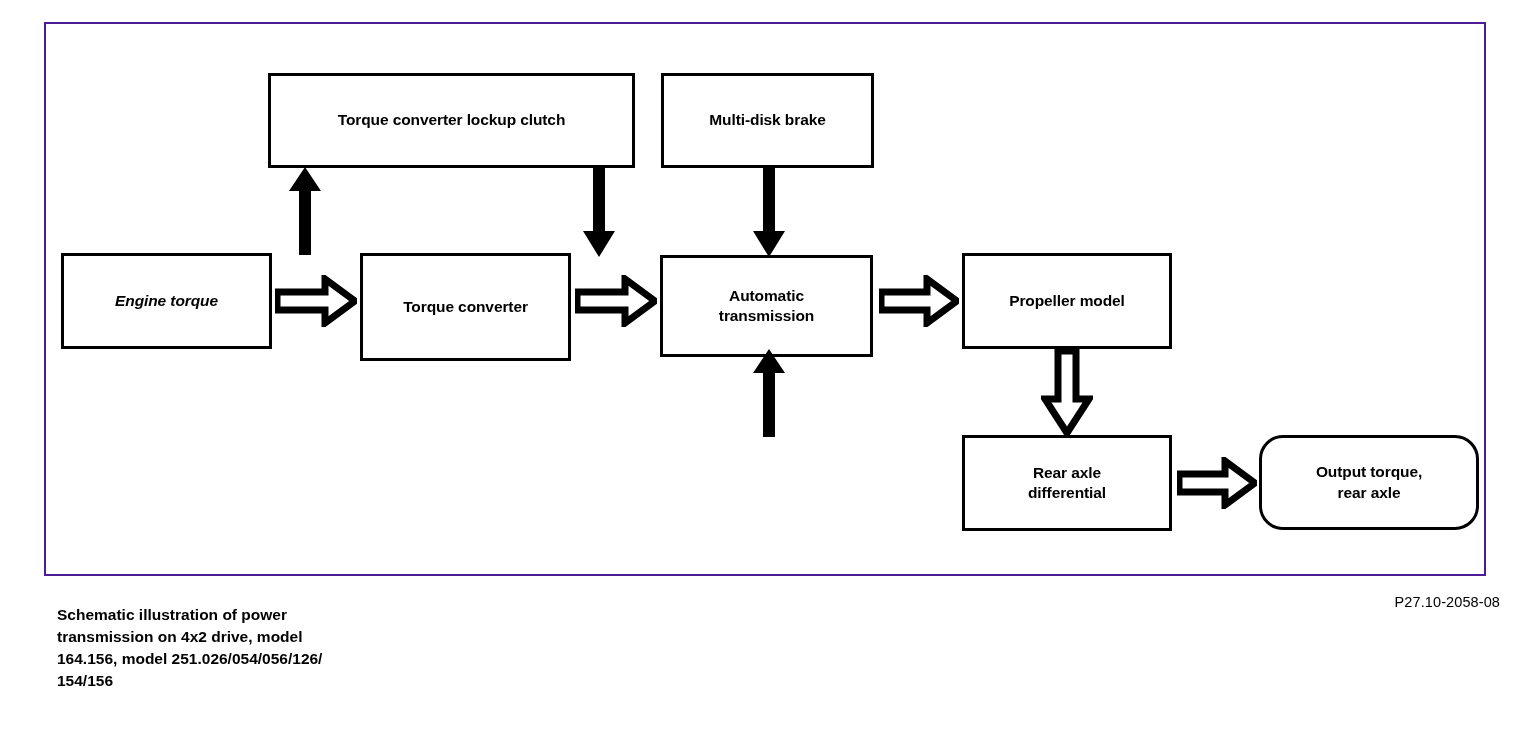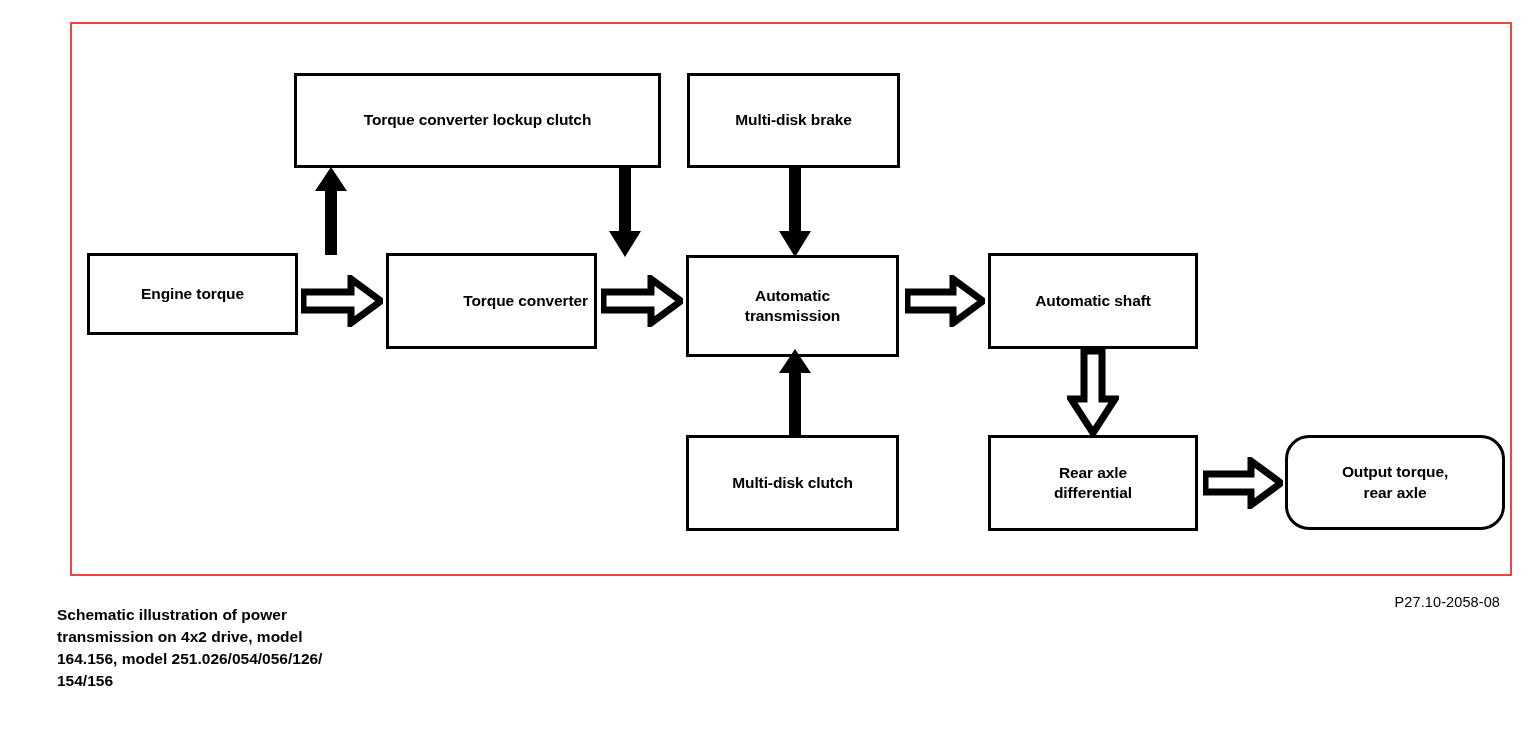--- a/index.html
+++ b/index.html
@@ -16,25 +16,25 @@
     position: relative;
     width: 1536px;
     height: 734px;
     background: #ffffff;
     overflow: hidden;
   }
 
   
   #diagram-frame {
     position: absolute;
-    left: 70px;
+    left: 44px;
     top: 22px;
     width: 1442px;
     height: 554px;
-    border: 2px solid #ef4444;
+    border: 2px solid #4c1d95;
     box-sizing: border-box;
     background: #ffffff;
   }
 
   
   .node {
     position: absolute;
     box-sizing: border-box;
     border: 3px solid #000;
     background: #ffffff;
@@ -93,40 +93,37 @@
   <div id="diagram-frame">
 
     <div class="node" style="left:222px; top:49px; width:367px; height:95px;">
       <span class="node-label">Torque converter lockup clutch</span>
     </div>
 
     <div class="node" style="left:615px; top:49px; width:213px; height:95px;">
       <span class="node-label">Multi-disk brake</span>
     </div>
 
-    <div class="node" style="left:15px; top:229px; width:211px; height:82px;">
+    <div class="node" style="left:15px; top:229px; width:211px; height:96px;font-style:italic;">
       <span class="node-label">Engine torque</span>
     </div>
 
-    <div class="node" style="left:314px; top:229px; width:211px; height:96px;justify-content:flex-end;">
+    <div class="node" style="left:314px; top:229px; width:211px; height:108px;">
       <span class="node-label">Torque converter</span>
     </div>
 
     <div class="node" style="left:614px; top:231px; width:213px; height:102px;">
       <span class="node-label">Automatic
 transmission</span>
     </div>
 
     <div class="node" style="left:916px; top:229px; width:210px; height:96px;">
-      <span class="node-label">Automatic shaft</span>
+      <span class="node-label">Propeller model</span>
     </div>
 
-    <div class="node" style="left:614px; top:411px; width:213px; height:96px;">
-      <span class="node-label">Multi-disk clutch</span>
-    </div>
 
     <div class="node" style="left:916px; top:411px; width:210px; height:96px;">
       <span class="node-label">Rear axle
 differential</span>
     </div>
 
     <div class="node" style="left:1213px; top:411px; width:220px; height:95px;border-radius:24px;">
       <span class="node-label">Output torque,
 rear axle</span>
     </div>

